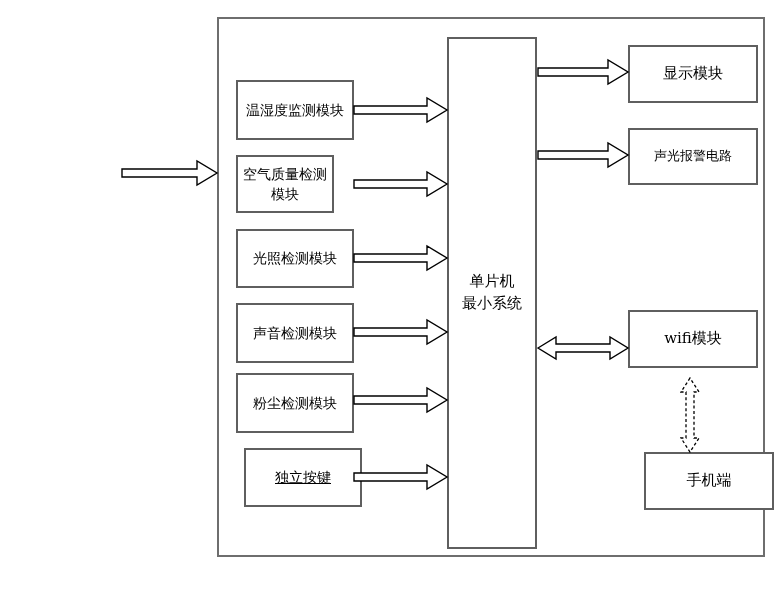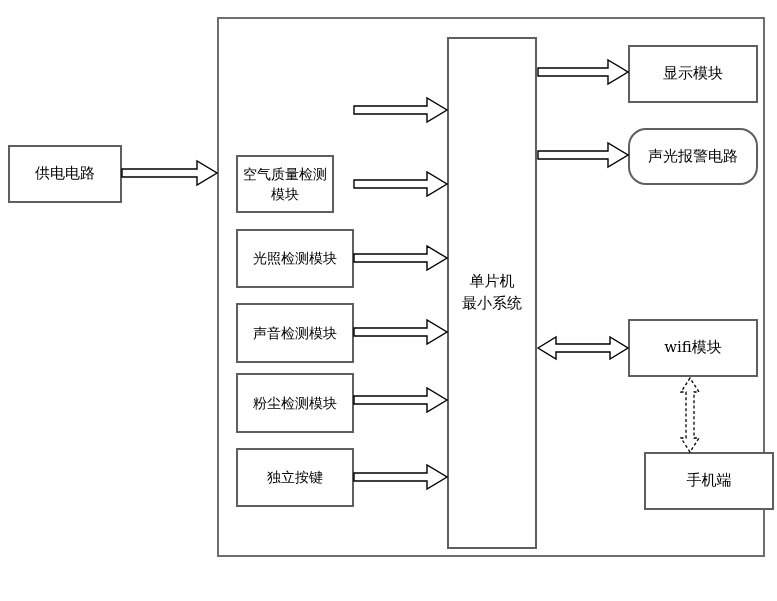--- a/index.html
+++ b/index.html
@@ -15,46 +15,46 @@
   .outer-rect{
     position:absolute;box-sizing:border-box;border:2px solid #6e6e6e;background:transparent;
   }
   
   .n-power {left:8px;  top:145px;width:114px;height:58px;font-size:15px;}
   .n-temp  {left:236px;top:80px; width:118px;height:60px;}
   .n-air   {left:236px;top:155px;width:98px;height:58px;}
   .n-light {left:236px;top:229px;width:118px;height:59px;}
   .n-sound {left:236px;top:303px;width:118px;height:60px;}
   .n-dust  {left:236px;top:373px;width:118px;height:60px;}
-  .n-key   {left:236px;top:448px;width:118px;height:59px;}
+  .n-key   {left:244px;top:448px;width:118px;height:59px;text-decoration:underline;}
   .n-mcu   {left:447px;top:37px; width:90px; height:512px;flex-direction:column;font-size:15px;}
   .n-disp  {left:628px;top:45px; width:130px;height:58px;font-size:15px;}
-  .n-alarm {left:628px;top:128px;width:130px;height:57px;font-size:15px;border-radius:18px;}
-  .n-wifi  {left:628px;top:319px;width:130px;height:58px;font-size:15px;}
+  .n-alarm {left:628px;top:128px;width:130px;height:57px;font-size:13px;}
+  .n-wifi  {left:628px;top:310px;width:130px;height:58px;font-size:15px;}
   .n-phone {left:644px;top:452px;width:130px;height:58px;font-size:15px;}
   #arrow-layer{position:absolute;left:0;top:0;width:777px;height:601px;pointer-events:none;}
   .arrow{fill:#ffffff;stroke:#000000;stroke-width:1.4;}
   .arrow-dashed{fill:#ffffff;stroke:#000000;stroke-width:1.3;stroke-dasharray:3 2.4;}
   .caption{
     position:absolute;left:0;top:569px;width:777px;text-align:center;
     font-size:17px;letter-spacing:0.5px;
   }
   .return-mark{font-size:13px;color:#3c3c3c;margin-left:1px;}
 </style>
 </head>
 <body>
 
 <div id="canvas">
 
   <div class="outer-rect" style="left:217px;top:17px;width:548px;height:540px;"></div>
 
-  <div class="node n-power">
-    <span>供电电路</span>
+
+  <div class="node n-temp">
+    <span>温湿度监测模块</span>
   </div>
-
 
   <div class="node n-air">
     <span>空气质量检测模块</span>
   </div>
 
   <div class="node n-light">
     <span>光照检测模块</span>
   </div>
 
   <div class="node n-sound">

